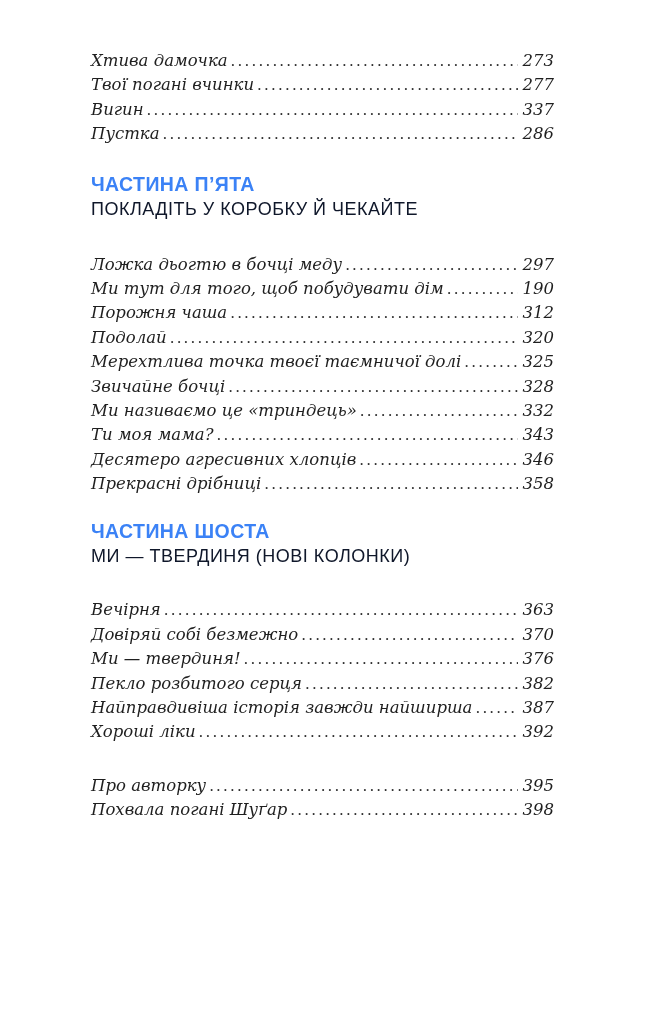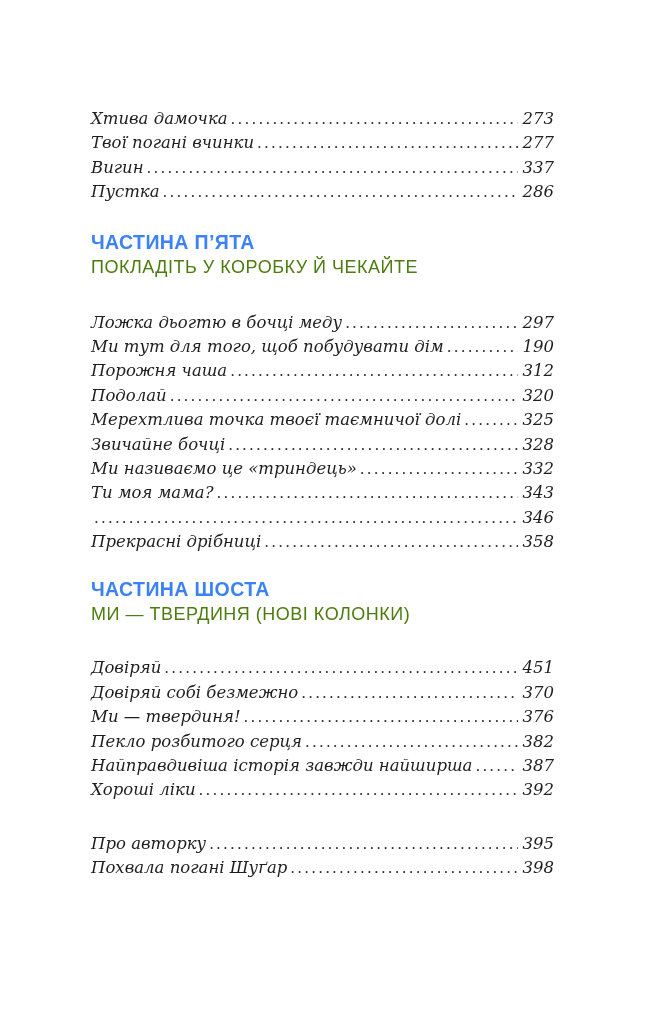--- a/index.html
+++ b/index.html
@@ -5,21 +5,21 @@
   html, body { margin: 0; padding: 0; background: #ffffff; }
   body {
     width: 655px; height: 1024px;
     font-family: "DejaVu Serif", serif;
     color: #222222;
     overflow: hidden;
   }
   .page {
     box-sizing: border-box;
     width: 655px; height: 1024px;
-    padding: 107px 101px 0 91px;
+    padding: 49px 101px 0 91px;
     border-radius: 22px;
   }
   
   .toc-group { margin: 0; }
   .row {
     display: flex;
     align-items: baseline;
     height: 24.4px;
     line-height: 24.4px;
     font-style: italic;
@@ -52,21 +52,21 @@
     font-size: 19.5px;
     line-height: 25px;
     letter-spacing: 0.4px;
     color: #3b82f6;
   }
   .part-heading .line2 {
     font-weight: 400;
     font-size: 18px;
     line-height: 25px;
     letter-spacing: 0.5px;
-    color: #4d7c0f;
+    color: #0f172a;
   }
   .mt-heading5 { margin-top: 25px; }
   .mt-group-b  { margin-top: 31px; }
   .mt-heading6 { margin-top: 23px; }
   .mt-group-c  { margin-top: 29px; }
   .mt-backmatter { margin-top: 29px; }
 </style>
 </head>
 <body>
 
@@ -135,40 +135,41 @@
       <span class="title">Ми називаємо це «триндець»</span>
       <span class="leader"></span>
       <span class="pagenum">332</span>
     </div>
     <div class="row">
       <span class="title">Ти моя мама?</span>
       <span class="leader"></span>
       <span class="pagenum">343</span>
     </div>
     <div class="row">
+      <span class="title">Десятеро агресивних хлопців</span>
       <span class="leader"></span>
       <span class="pagenum">346</span>
     </div>
     <div class="row">
       <span class="title">Прекрасні дрібниці</span>
       <span class="leader"></span>
       <span class="pagenum">358</span>
     </div>
   </div>
 
   <div class="part-heading mt-heading6">
     <div class="line1">ЧАСТИНА ШОСТА</div>
     <div class="line2">МИ — ТВЕРДИНЯ (НОВІ КОЛОНКИ)</div>
   </div>
 
   <div class="toc-group mt-group-c">
     <div class="row">
-      <span class="title">Довіряй</span>
-      <span class="leader"></span>
-      <span class="pagenum">451</span>
+      <span class="title">Вечірня</span>
+      <span class="leader"></span>
+      <span class="pagenum">363</span>
     </div>
     <div class="row">
       <span class="title">Довіряй собі безмежно</span>
       <span class="leader"></span>
       <span class="pagenum">370</span>
     </div>
     <div class="row">
       <span class="title">Ми — твердиня!</span>
       <span class="leader"></span>
       <span class="pagenum">376</span>

